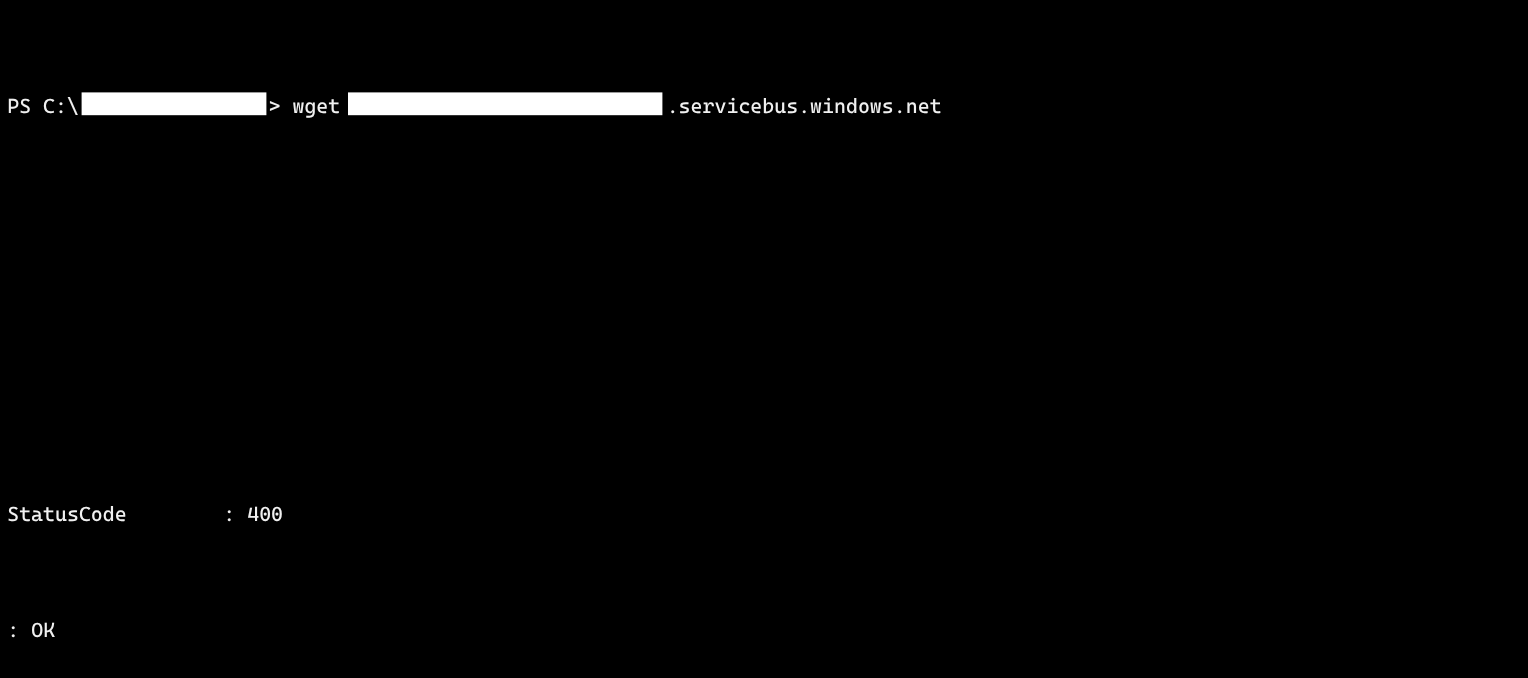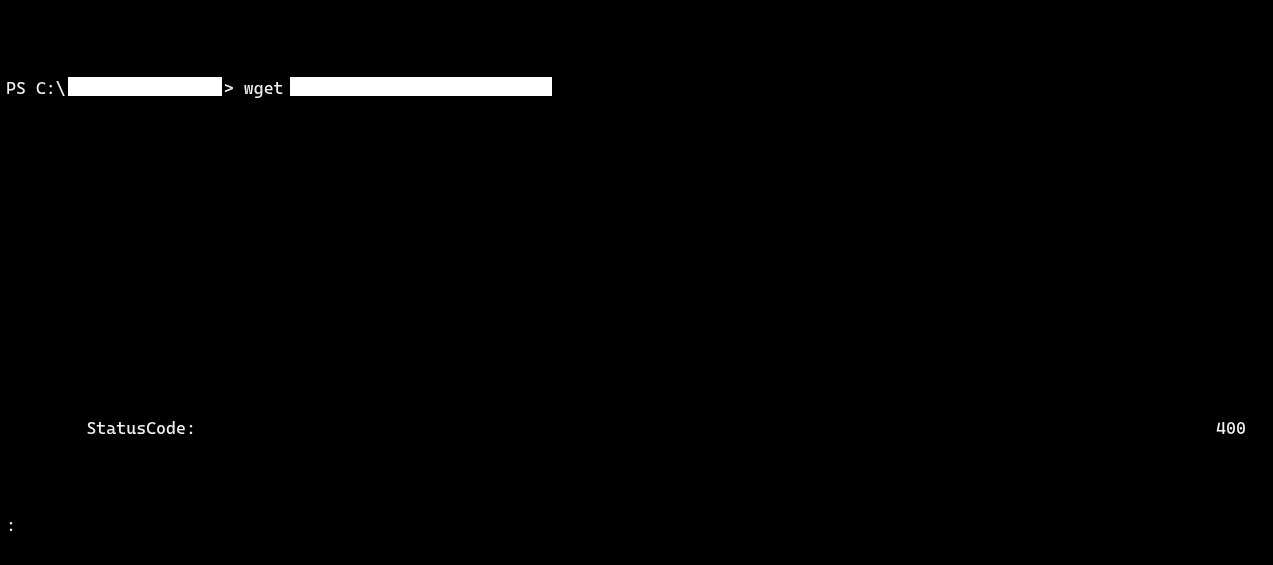--- a/index.html
+++ b/index.html
@@ -26,56 +26,58 @@
     display: inline-block;
     background: #ffffff;
     height: 1.1em;
     vertical-align: middle;
     position: relative;
     top: 1px;
   }
   .redact.path { width: 154px; margin: 0 2px; }
   .redact.host { width: 262px; margin: 0 4px 0 6px; }
   .kv-block { margin-top: 2px; }
-  .kv-row { display: flex; align-items: flex-start; text-align: right; }
+  .kv-row { display: flex; align-items: flex-start; }
   .kv-key { width: 180px; flex: 0 0 180px; }
   .kv-colon { width: 20px; flex: 0 0 20px; }
   .kv-val { flex: 1 1 auto; white-space: pre-wrap; word-break: break-all; max-width: 1040px; }
   .continuation { display: flex; }
   .continuation .pad { width: 200px; flex: 0 0 200px; }
   .continuation .val { flex: 1 1 auto; white-space: pre-wrap; word-break: break-all; max-width: 1040px; }
   .blank { height: 1.42em; }
 </style>
 </head>
 <body>
 
 <div class="terminal">
 
   <div class="prompt-line">
     <span>PS C:\</span>
     <span class="redact path"></span>
     <span>&gt;</span>
     <span> </span>
     <span>wget</span>
     <span class="redact host"></span>
+    <span>.servicebus.windows.net</span>
   </div>
 
   <div class="blank"></div>
   <div class="blank"></div>
 
   <div class="kv-block">
 
     <div class="kv-row">
       <span class="kv-key">StatusCode</span>
       <span class="kv-colon">: </span>
       <span class="kv-val">400</span>
     </div>
 
     <div class="kv-row">
       <span class="kv-colon">: </span>
+      <span class="kv-val">OK</span>
     </div>
 
     
     
     
 
     
     
     
     

